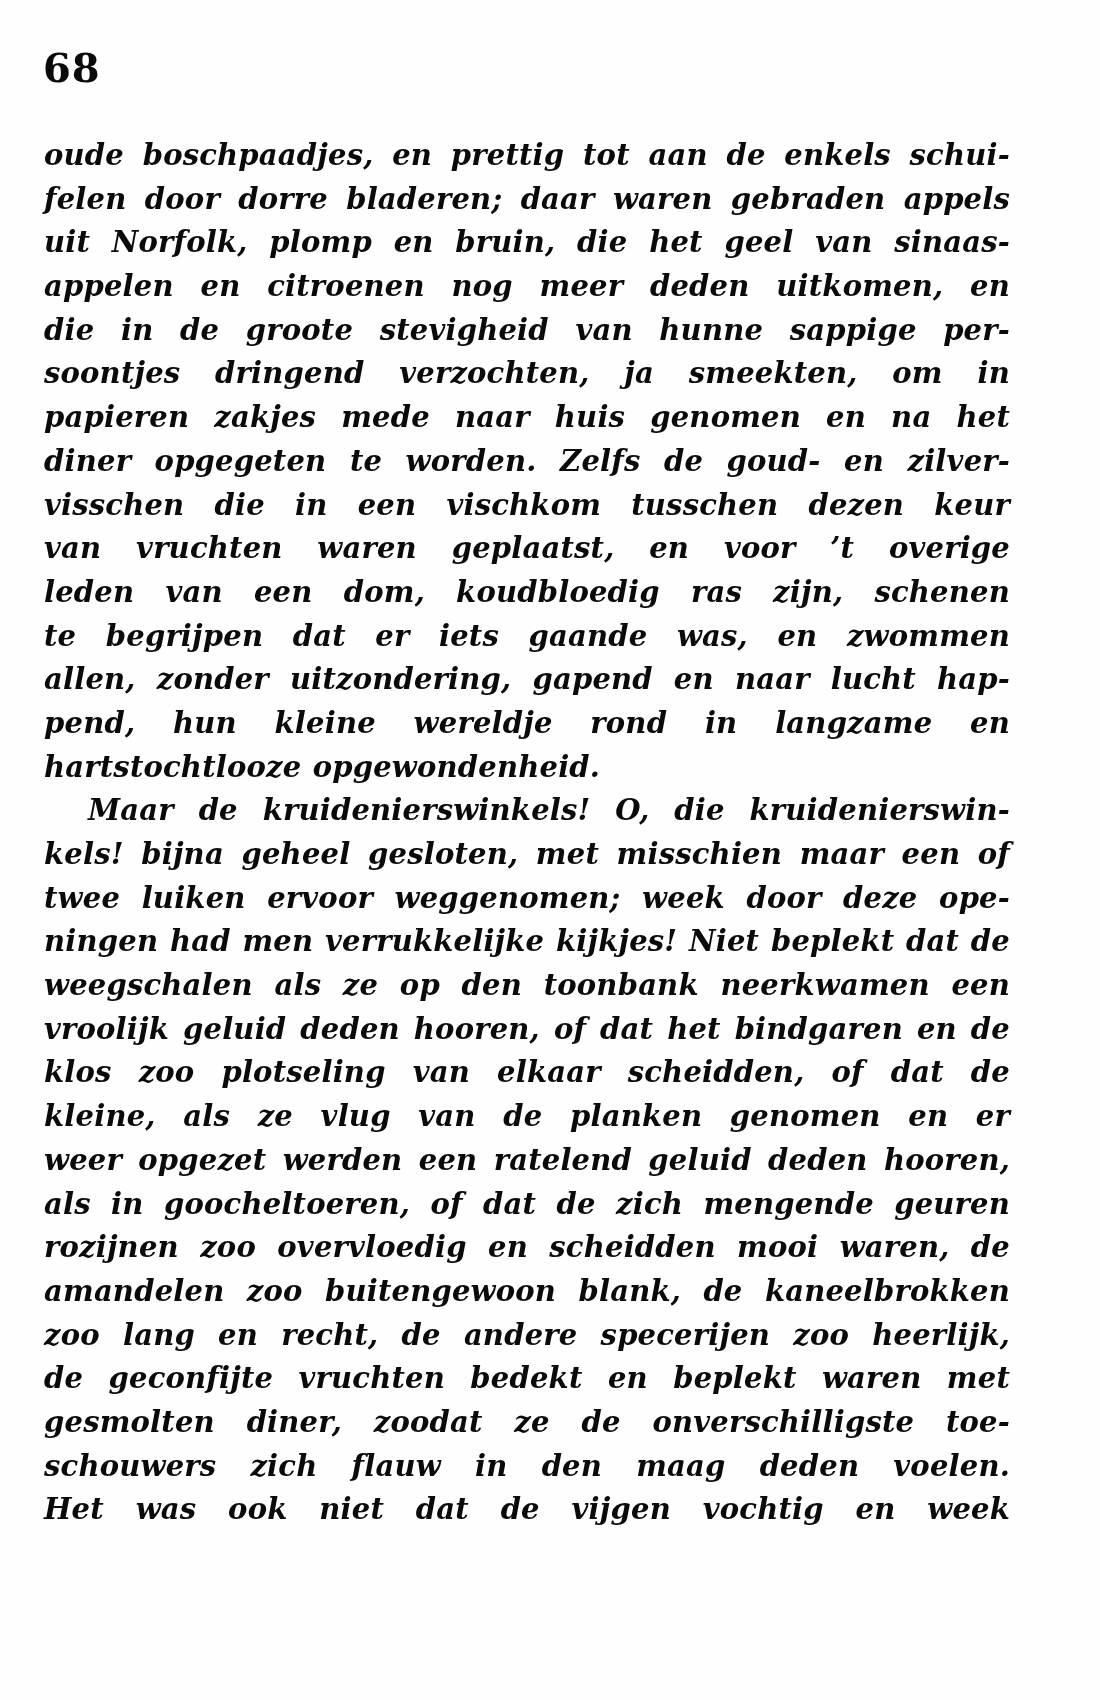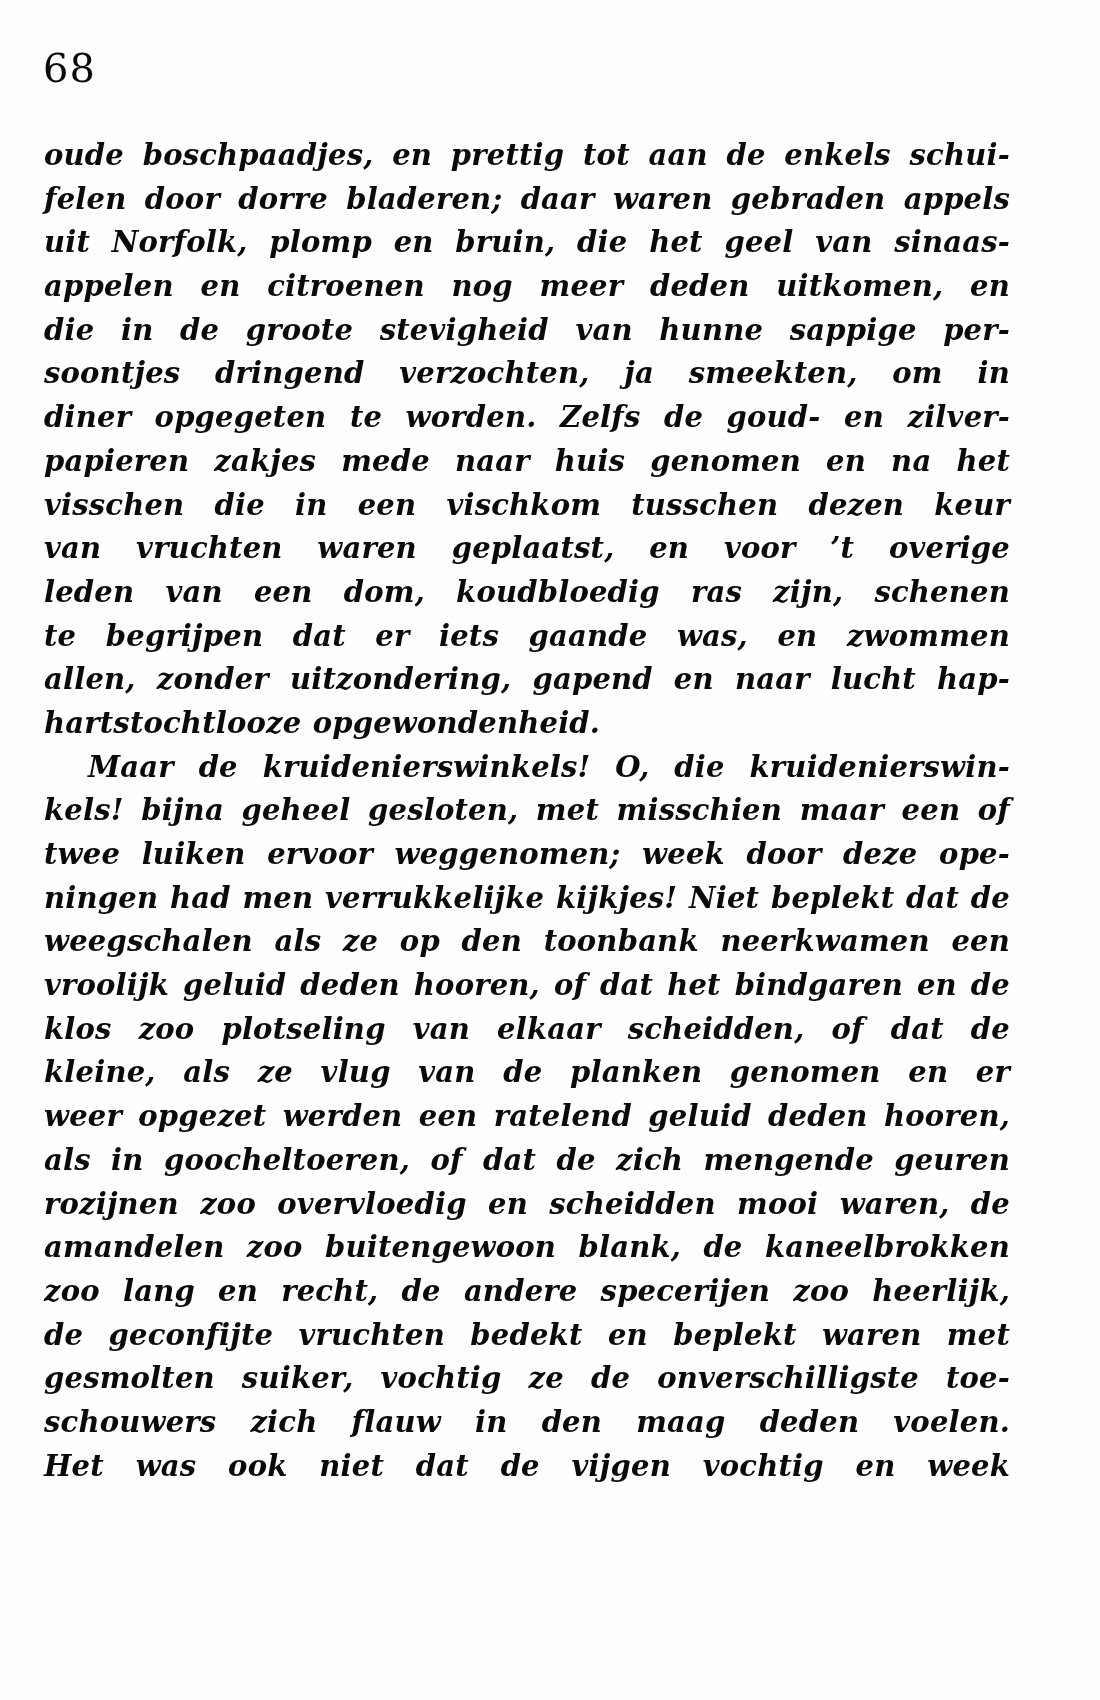--- a/index.html
+++ b/index.html
@@ -14,21 +14,21 @@
     background: #fefefe;
     overflow: hidden;
     font-family: "DejaVu Serif", "Liberation Serif", serif;
     color: #0a0a0a;
   }
   .page-number {
     position: absolute;
     left: 43px;
     top: 48px;
     font-size: 40px;
-    font-weight: 400;
+    font-weight: 700;
     letter-spacing: 1px;
     line-height: 1;
   }
   .text-column {
     position: absolute;
     left: 44px;
     top: 134px;
     width: 966px;
   }
   .paragraph {
@@ -60,42 +60,43 @@
 <div class="page">
   <div class="page-number">68</div>
   <div class="text-column">
       <div class="paragraph">
         <div class="line">oude boschpaadjes, en prettig tot aan de enkels schui-</div>
         <div class="line">felen door dorre bladeren; daar waren gebraden appels</div>
         <div class="line">uit Norfolk, plomp en bruin, die het geel van sinaas-</div>
         <div class="line">appelen en citroenen nog meer deden uitkomen, en</div>
         <div class="line">die in de groote stevigheid van hunne sappige per-</div>
         <div class="line">soontjes dringend verzochten, ja smeekten, om in</div>
+        <div class="line">papieren zakjes mede naar huis genomen en na het</div>
         <div class="line">diner opgegeten te worden. Zelfs de goud- en zilver-</div>
-        <div class="line">papieren zakjes mede naar huis genomen en na het</div>
         <div class="line">visschen die in een vischkom tusschen dezen keur</div>
         <div class="line">van vruchten waren geplaatst, en voor ’t overige</div>
         <div class="line">leden van een dom, koudbloedig ras zijn, schenen</div>
         <div class="line">te begrijpen dat er iets gaande was, en zwommen</div>
         <div class="line">allen, zonder uitzondering, gapend en naar lucht hap-</div>
+        <div class="line">pend, hun kleine wereldje rond in langzame en</div>
         <div class="line flush">hartstochtlooze opgewondenheid.</div>
       </div>
       <div class="paragraph">
         <div class="line indent">Maar de kruidenierswinkels! O, die kruidenierswin-</div>
         <div class="line">kels! bijna geheel gesloten, met misschien maar een of</div>
         <div class="line">twee luiken ervoor weggenomen; week door deze ope-</div>
         <div class="line">ningen had men verrukkelijke kijkjes! Niet beplekt dat de</div>
         <div class="line">weegschalen als ze op den toonbank neerkwamen een</div>
         <div class="line">vroolijk geluid deden hooren, of dat het bindgaren en de</div>
         <div class="line">klos zoo plotseling van elkaar scheidden, of dat de</div>
         <div class="line">kleine, als ze vlug van de planken genomen en er</div>
         <div class="line">weer opgezet werden een ratelend geluid deden hooren,</div>
         <div class="line">als in goocheltoeren, of dat de zich mengende geuren</div>
         <div class="line">rozijnen zoo overvloedig en scheidden mooi waren, de</div>
         <div class="line">amandelen zoo buitengewoon blank, de kaneelbrokken</div>
         <div class="line">zoo lang en recht, de andere specerijen zoo heerlijk,</div>
         <div class="line">de geconfijte vruchten bedekt en beplekt waren met</div>
-        <div class="line">gesmolten suiker, vochtig ze de onverschilligste toe-</div>
+        <div class="line">gesmolten diner, zoodat ze de onverschilligste toe-</div>
         <div class="line">schouwers zich flauw in den maag deden voelen.</div>
         <div class="line">Het was ook niet dat de vijgen vochtig en week</div>
       </div>
     </div>
 </div>
 
 </body></html>

